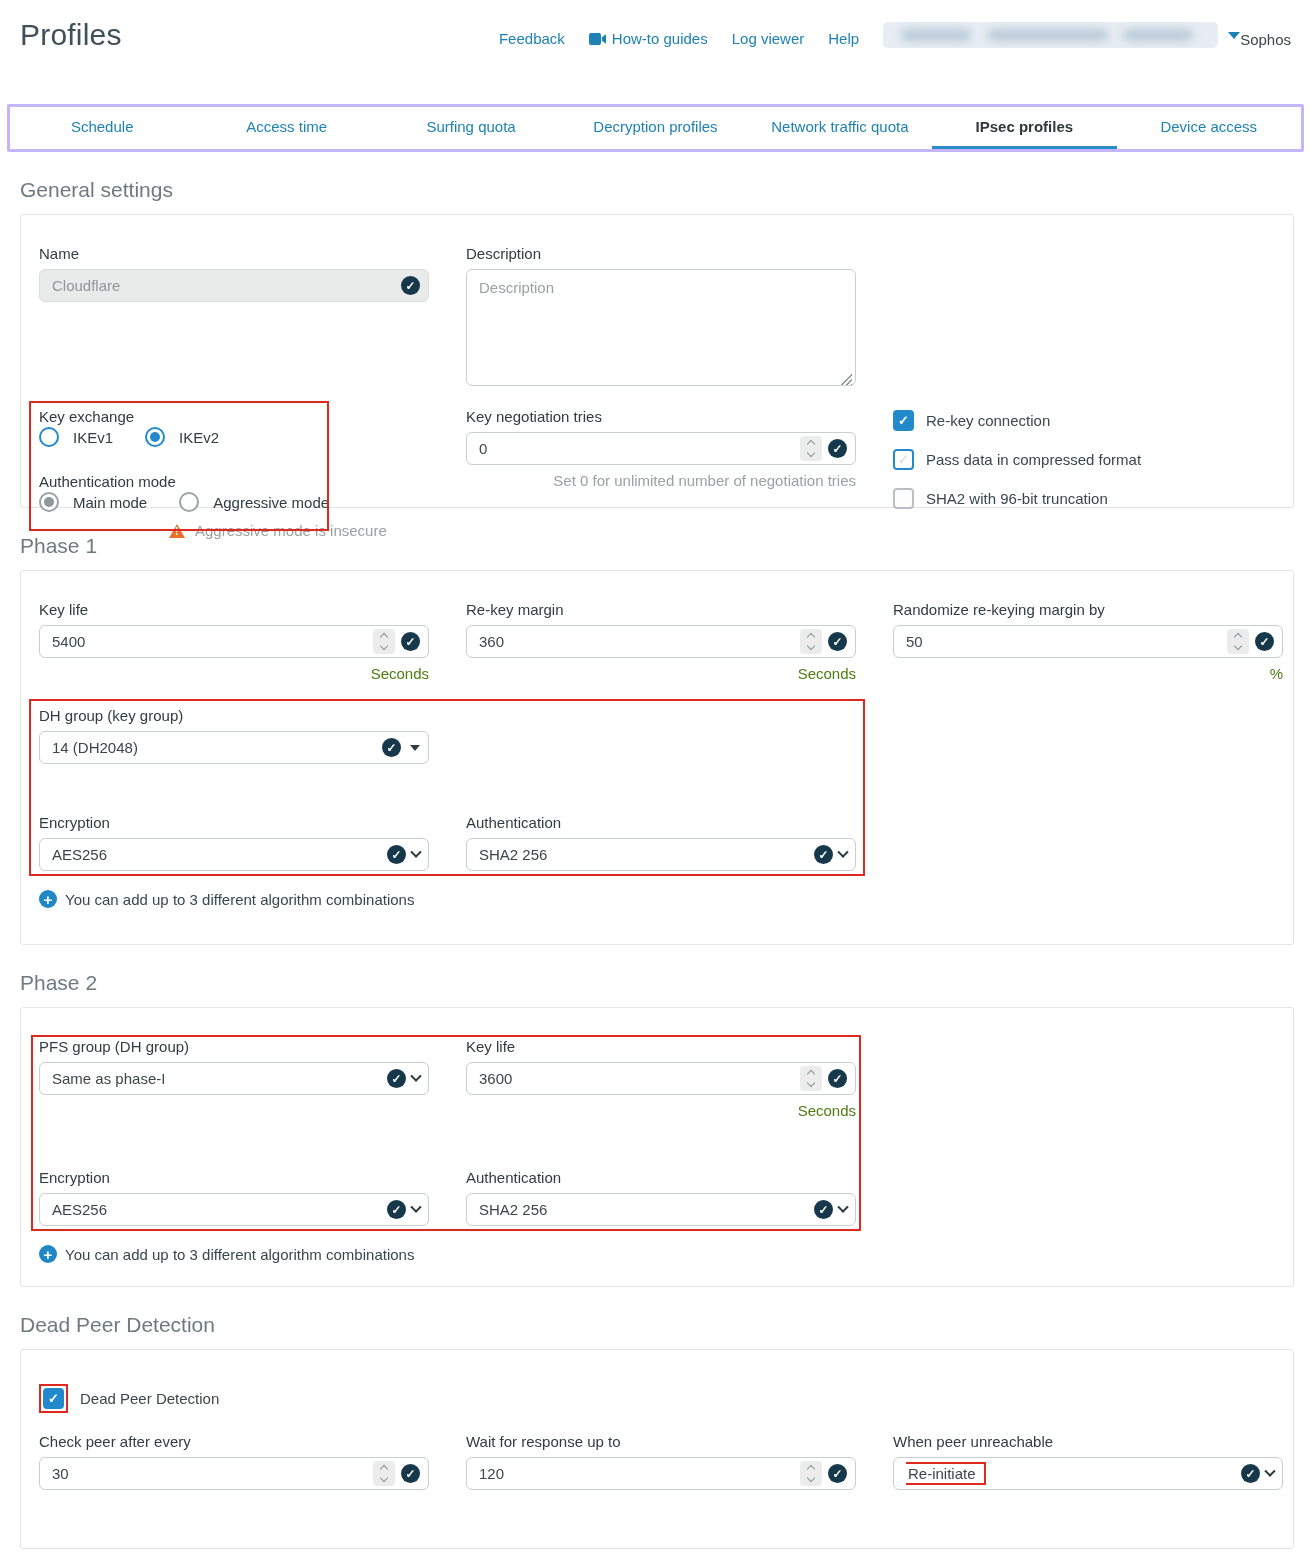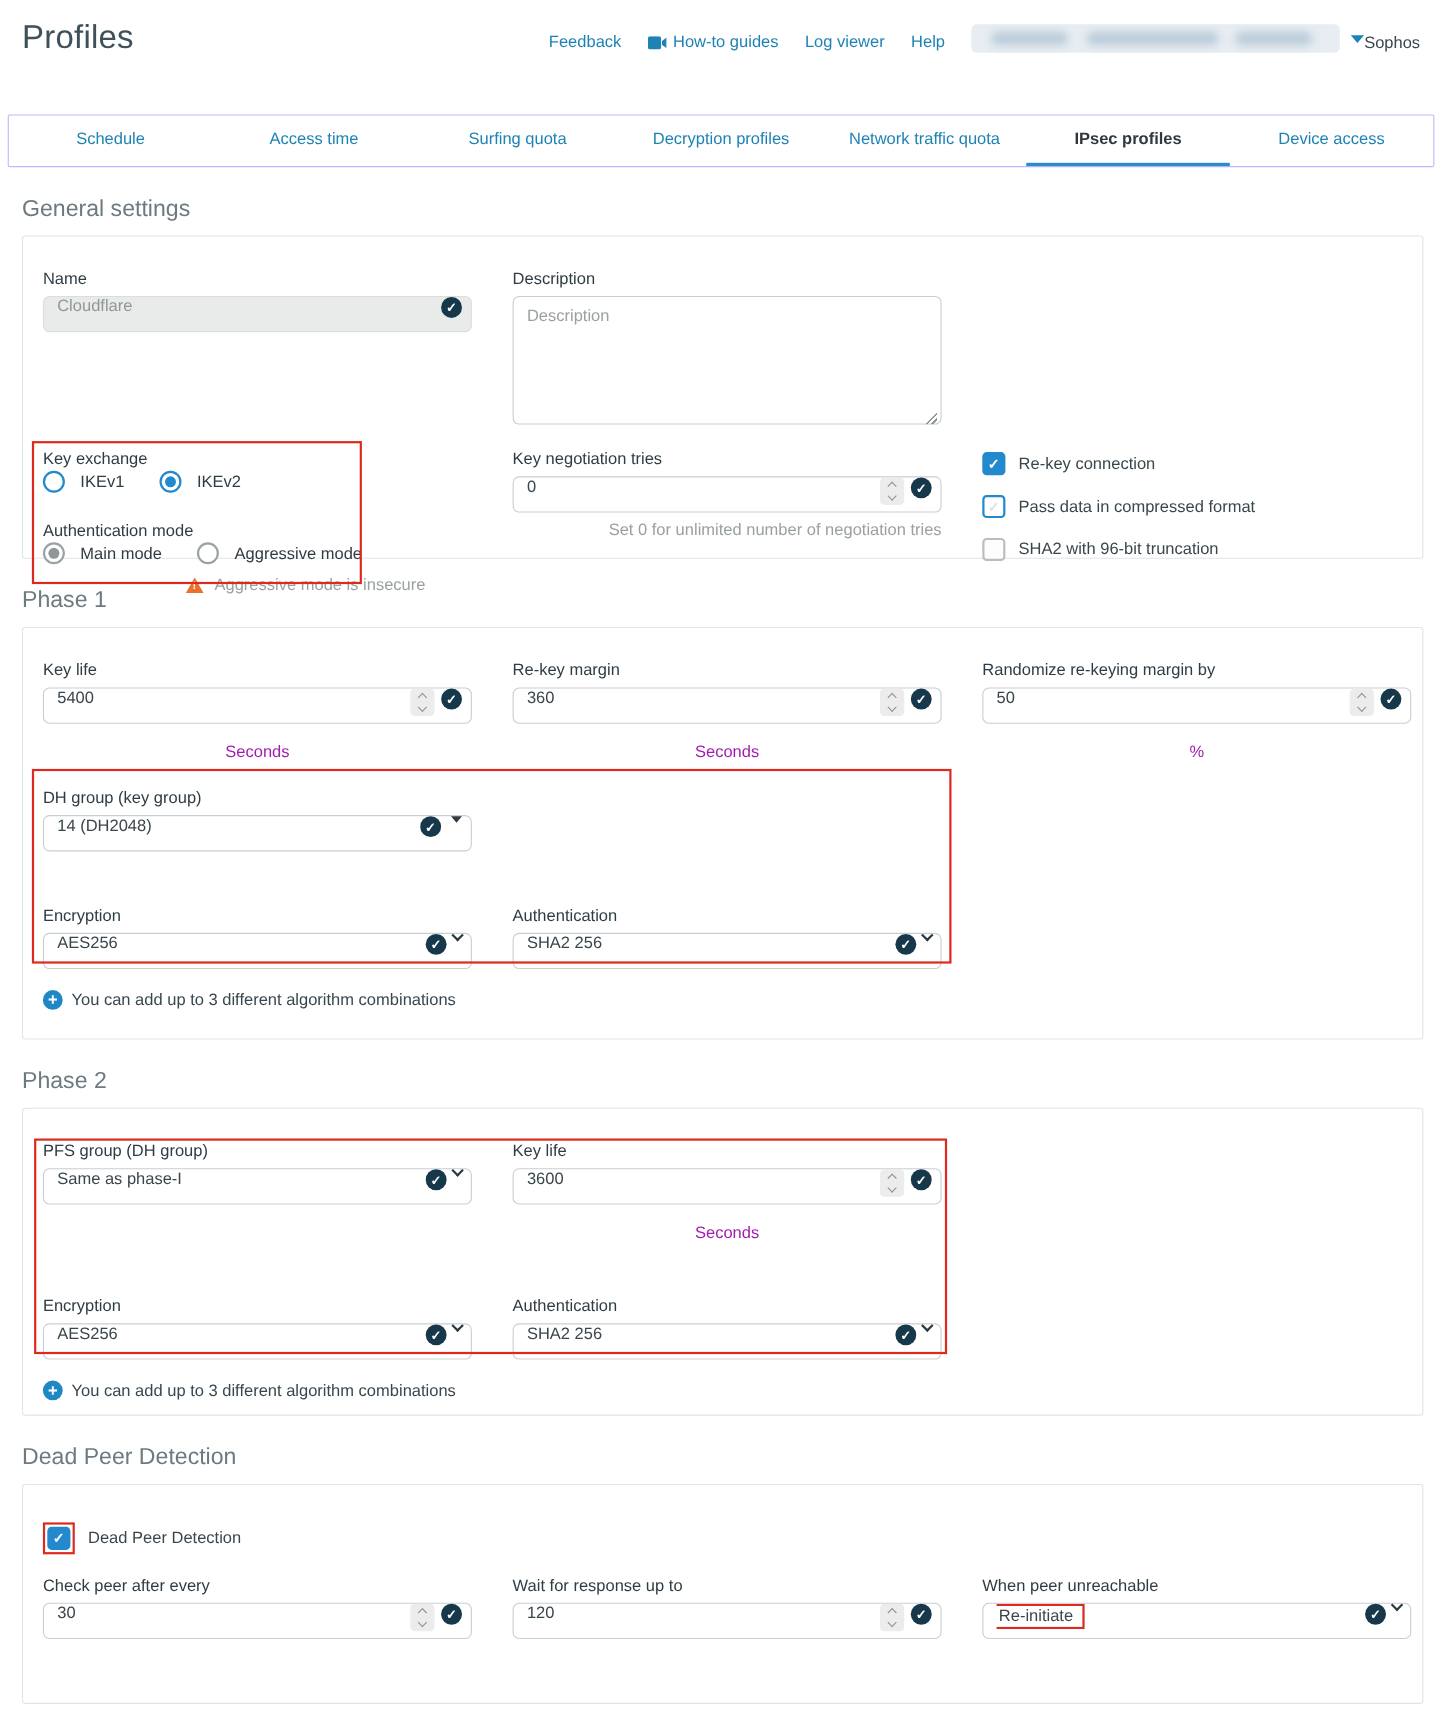--- a/index.html
+++ b/index.html
@@ -13,35 +13,35 @@
   .header-links { display:flex; align-items:center; gap:24px; margin-top:8px; }
   .hlink { color:#1e82b4; cursor:pointer; display:flex; align-items:center; gap:6px; }
   .device-wrap { display:flex; flex-direction:row; align-items:flex-end; }
   .device-row { display:flex; align-items:center; gap:10px; }
   .device-pill { width:335px; height:26px; border-radius:5px; background:#e7edf2; position:relative; overflow:hidden; }
   .blur-blob { position:absolute; top:7px; height:12px; border-radius:6px; background:#b9cbd9; filter:blur(4px); }
   .caret-down-blue { width:0; height:0; border-left:6px solid transparent; border-right:6px solid transparent; border-top:7px solid #1e82b4; }
   .brand { color:#3a464c; margin-top:9px; }
 
   
-  .tabbar { margin:52px 7px 0 7px; background:#fff; border:1px solid #c4b5fd; border-radius:2px; display:flex; height:48px; }
+  .tabbar { margin:52px 7px 0 7px; background:#fff; border:3px solid #c4b5fd; border-radius:2px; display:flex; height:48px; }
   .tab { flex:1; display:flex; align-items:center; justify-content:center; color:#1e82b4; cursor:pointer; border-bottom:3px solid transparent; font-size:15px; }
   .tab.active { color:#2f383d; font-weight:bold; border-bottom:3px solid #2a8cc8; }
 
   
   .section-heading { font-size:21px; font-weight:400; color:#6d7a80; margin:26px 0 12px 20px; }
   .card { margin:0 17px 0 20px; background:#fff; border:1px solid #e2e4e5; border-radius:3px; position:relative; padding:30px 20px 0 18px; }
   .grid3 { display:grid; grid-template-columns:390px 390px 390px; column-gap:37px; align-items:start; }
 
   .flabel { display:block; color:#2f3c43; margin-bottom:7px; }
   .input, .select { height:33px; border:1px solid #c9ced1; border-radius:6px; background:#fff;
-    display:flex; align-items:flex-start; padding:0 8px 0 12px; gap:6px; color:#3a464c; }
+    display:flex; align-items:center; padding:0 8px 0 12px; gap:6px; color:#3a464c; }
   .input .ival, .select .ival { flex:1; white-space:nowrap; overflow:hidden; }
   .input.disabled { background:#e9eaea; border-color:#dcdede; color:#8f9799; }
-  .unit { color:#a21caf; text-align:center; margin-top:17px; }
+  .unit { color:#4d7c0f; text-align:right; margin-top:7px; }
   .help { color:#9aa0a3; text-align:right; margin-top:7px; }
 
   
   .badge { width:19px; height:19px; min-width:19px; border-radius:50%; background:#17384a; color:#fff;
     display:flex; align-items:center; justify-content:center; font-size:12px; font-weight:bold; }
   .spin { width:22px; height:25px; min-width:22px; background:#ececec; border-radius:4px;
     display:flex; flex-direction:column; align-items:center; justify-content:center; gap:3px; }
   .chev-up-sm { width:6px; height:6px; border-left:1.5px solid #8a9499; border-top:1.5px solid #8a9499; transform:rotate(45deg); margin-top:2px; }
   .chev-dn-sm { width:6px; height:6px; border-right:1.5px solid #8a9499; border-bottom:1.5px solid #8a9499; transform:rotate(45deg); margin-bottom:2px; }
   .chev-dn { width:8px; height:8px; min-width:8px; border-right:2px solid #2b3940; border-bottom:2px solid #2b3940; transform:rotate(45deg) translate(-2px,-2px); }

